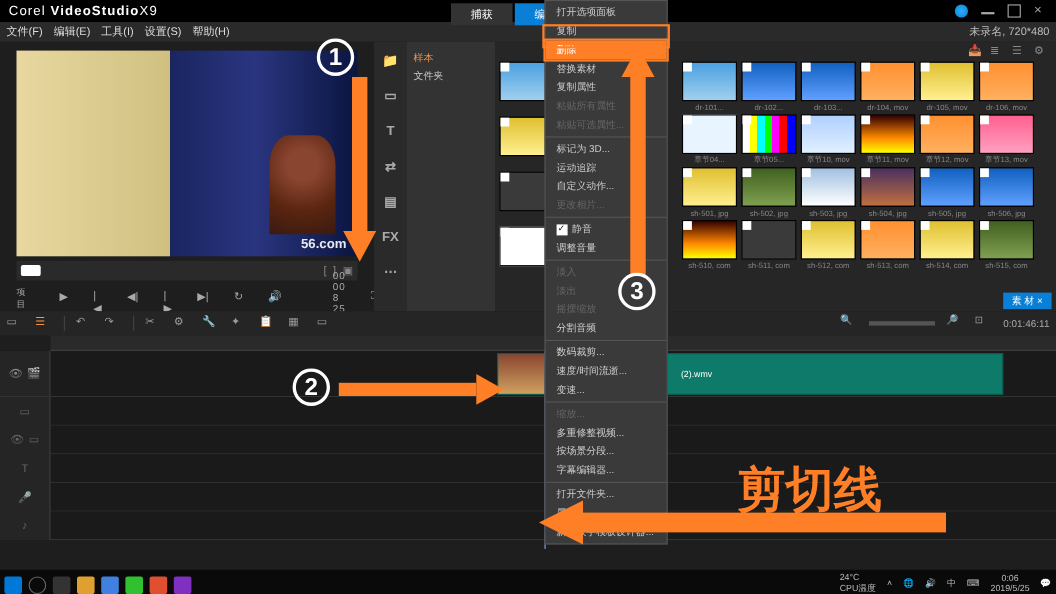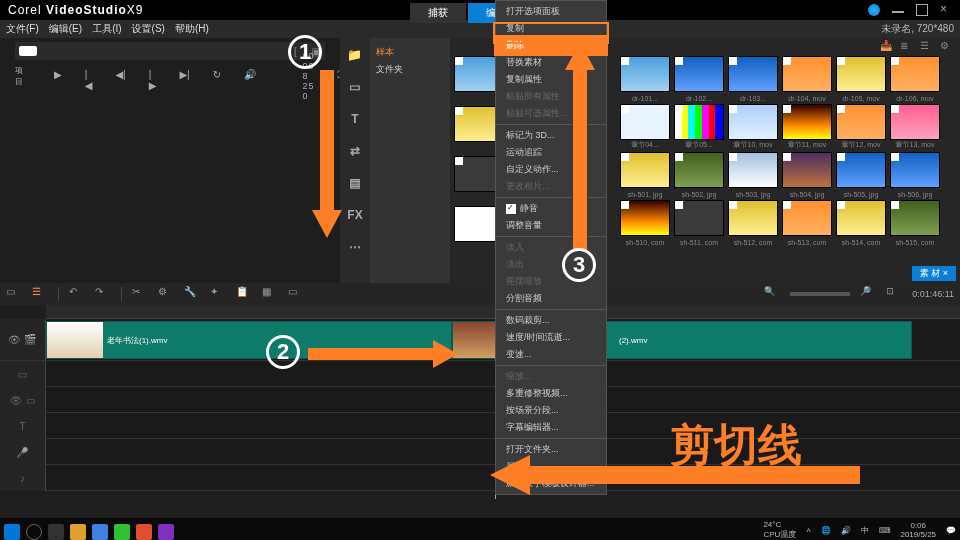--- a/index.html
+++ b/index.html
@@ -132,20 +132,23 @@
   <span>编辑(E)</span>
   <span>工具(I)</span>
   <span>设置(S)</span>
   <span>帮助(H)</span>
   <span class="menubar-right">未录名, 720*480</span>
 </div>
 
 <div class="main">
 
   <div class="preview-area">
+    <div class="preview-img">
+      <div class="watermark">56.com</div>
+    </div>
     <div class="preview-scrub">
       <div class="scrub-handle"></div>
       <div style="flex:1"></div>
       <span style="color:#888">[</span>
       <span style="color:#888;margin:0 6px">]</span>
       <span style="color:#888">▣</span>
     </div>
     <div class="preview-ctrl">
       <span class="label">项目</span>
       <span class="pctrl-icon">▶</span>
@@ -370,24 +373,20 @@
   </div>
   <div class="tl-ruler"></div>
   <div class="tl-tracks">
     <div class="playhead"></div>
     <div class="tl-track">
       <div class="tl-trk-head">
         <span style="color:#888">👁</span>
         <span style="color:#888">🎬</span>
       </div>
       <div class="tl-trk-body">
-        <div class="clip" style="left:0;width:406px">
-          <div class="thumb-mini"></div>
-          <span class="label">老年书法(1).wmv</span>
-        </div>
         <div class="clip clip2" style="left:406px;width:460px">
           <div class="thumb-mini"></div>
           <span class="label" style="margin-left:110px">(2).wmv</span>
         </div>
       </div>
     </div>
     <div class="tl-track" style="height:26px">
       <div class="tl-trk-head tl-trk-head sub">
           <span style="color:#666">▭</span>
         </div>

